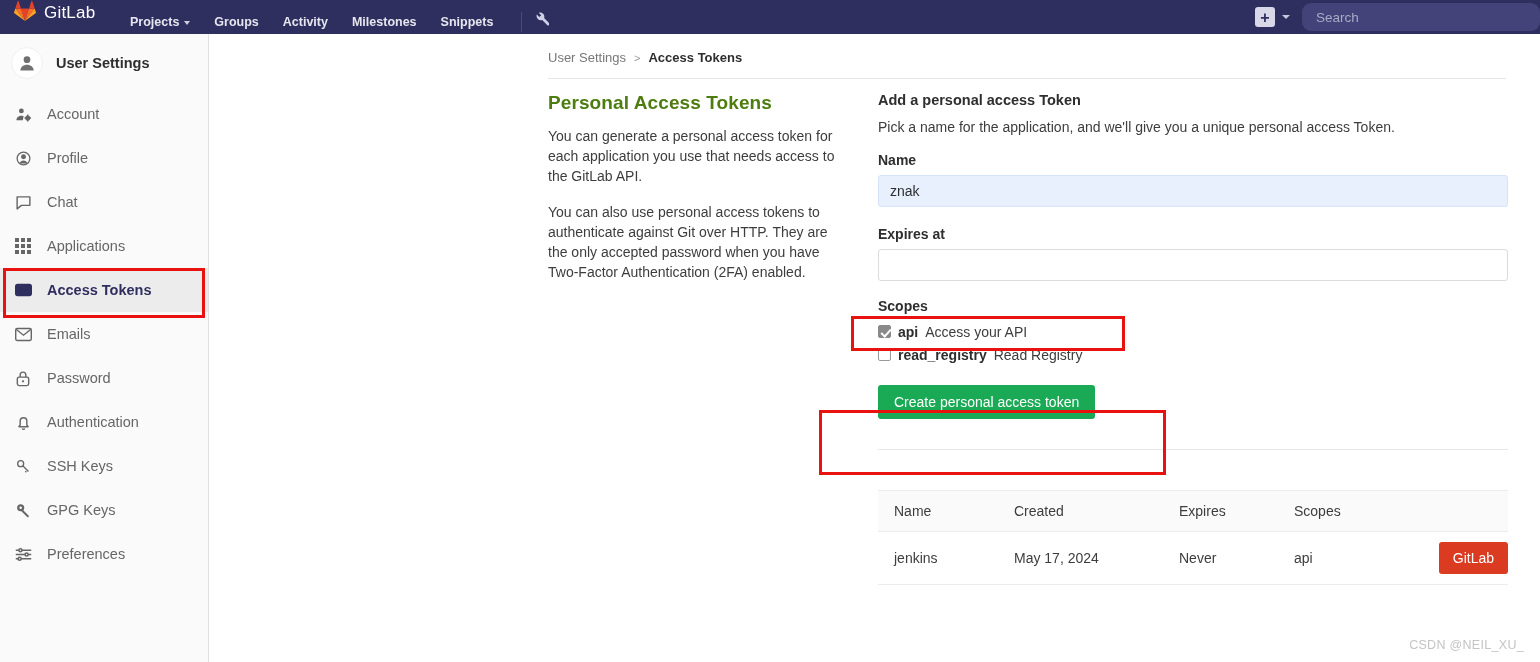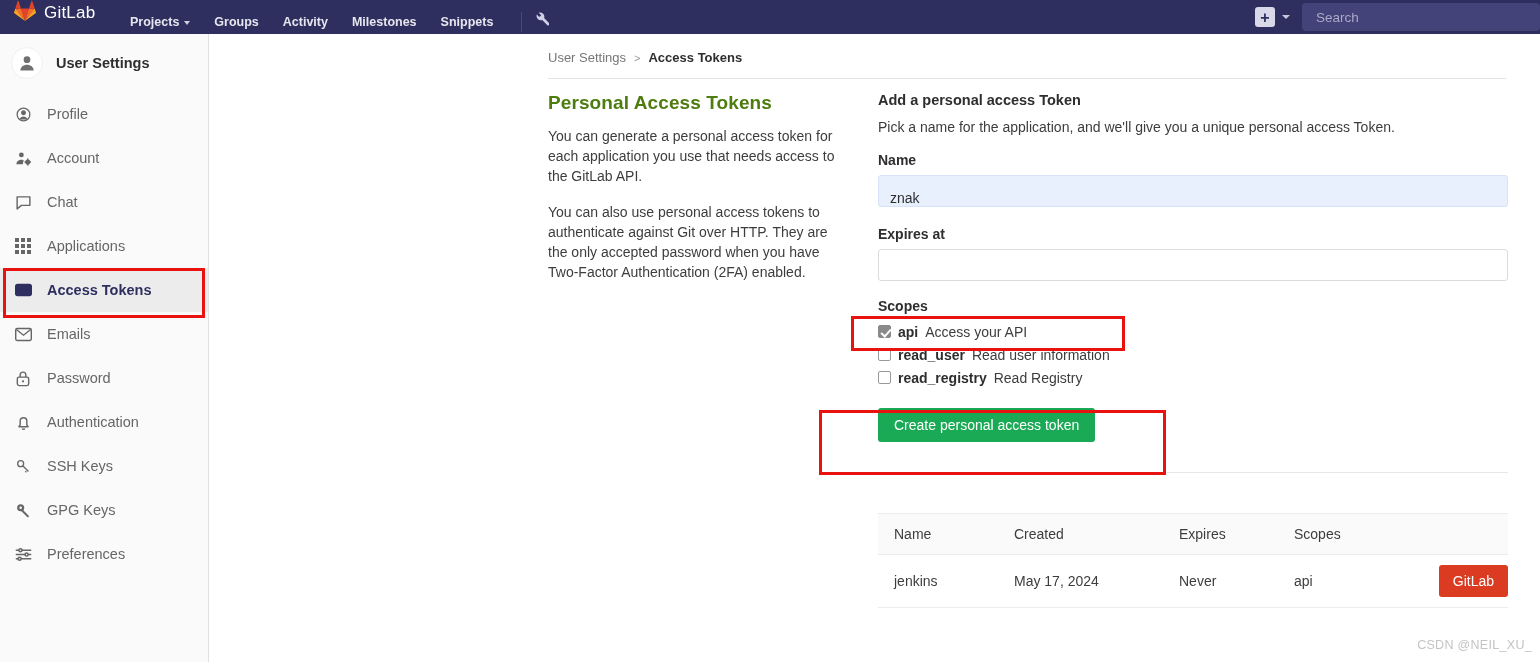--- a/index.html
+++ b/index.html
@@ -37,21 +37,21 @@
     background: #d8d8e8; border-radius: 3px; width: 20px; height: 20px;
     display: flex; align-items: center; justify-content: center; cursor: pointer;
   }
   .plus-glyph { color: #2e2e5f; font-size: 16px; line-height: 13px; font-weight: bold; }
   .plus-caret {
     width: 0; height: 0; border-left: 4px solid transparent;
     border-right: 4px solid transparent; border-top: 4.5px solid #c8c8dc;
     margin-left: 7px; margin-right: 12px;
   }
   .searchbox {
-    width: 238px; height: 28px; background: #43437a; border-radius: 4px;
+    width: 238px; height: 28px; background: #43437a; border-radius: 9px;
     display: flex; align-items: center; padding-left: 14px;
   }
   .searchbox span { color: #a9a9c8; font-size: 13.5px; }
 
   
   .sidebar {
     position: absolute; top: 34px; left: 0; width: 209px; height: 628px;
     background: #fafafa; border-right: 1px solid #e0e0e0;
   }
   .sidebar-header {
@@ -86,21 +86,21 @@
   .col-left { width: 330px; padding-right: 32px; }
   .col-right { width: 630px; }
   h2.section-title { font-size: 19px; font-weight: bold; color: #4d7c0f; margin-bottom: 12px; letter-spacing: .1px; }
   .para { font-size: 14px; line-height: 20px; color: #3d3d3d; margin-bottom: 16px; }
   h3.form-title { font-size: 14.5px; font-weight: bold; color: #2e2e2e; margin-bottom: 11px; }
   .form-sub { font-size: 14px; color: #3d3d3d; margin-bottom: 17px; }
   .flabel { font-size: 14px; font-weight: bold; color: #2e2e2e; margin-bottom: 7px; display: block; }
   .finput {
     width: 630px; height: 32px; border: 1px solid #dcdcdc; border-radius: 3px;
     padding: 0 11px; font-family: "Liberation Sans", sans-serif; font-size: 14px;
-    color: #2e2e2e; background: #fff; outline: none; display: flex; align-items: flex-end;
+    color: #2e2e2e; background: #fff; outline: none; display: flex; align-items: center;
   }
   .finput.autofill { background: #e8f0fe; border-color: #d7e3f7; }
   .field-gap { height: 19px; }
   .scope-row { display: flex; align-items: center; gap: 7px; height: 23px; font-size: 14px; color: #3d3d3d; }
   .scope-row b { color: #2e2e2e; }
   .cbx {
     width: 13px; height: 13px; border: 1px solid #9a9a9a; border-radius: 2px;
     background: #fff; display: inline-block; position: relative; cursor: pointer; flex: none;
   }
   .cbx.checked { background: #8a8a8a; border-color: #8a8a8a; }
@@ -128,21 +128,21 @@
     background: #db3b21; color: #fff; border: none; border-radius: 3px;
     font-family: "Liberation Sans", sans-serif; font-size: 14px;
     padding: 8px 14px; cursor: pointer;
   }
   .td-right { text-align: right; padding-right: 0 !important; }
 
   
   .annot { position: absolute; border: 3px solid #e8130e; pointer-events: none; z-index: 20; }
 
   .watermark {
-    position: absolute; right: 8px; bottom: 10px; color: #c4c4c4;
+    position: absolute; right: 16px; bottom: 10px; color: #c4c4c4;
     font-size: 12.5px; letter-spacing: .3px;
   }
 </style>
 </head>
 <body>
 
 <div class="navbar">
   <div class="brand">
     <span>
       <svg width="22" height="21" viewBox="0 0 36 34">
@@ -194,39 +194,39 @@
       <svg width="20" height="20" viewBox="0 0 24 24" fill="#707070">
         <circle cx="12" cy="8" r="4"></circle>
         <path d="M4 21c0-4.4 3.6-7 8-7s8 2.6 8 7z"></path>
       </svg>
     </div>
     <span class="sidebar-title">User Settings</span>
   </div>
 
   <div class="s-item">
     <span class="s-ico">
-      <svg width="17" height="17" viewBox="0 0 24 24" fill="none" stroke="#666" stroke-width="1.8">
-        <circle cx="12" cy="12" r="9"></circle>
-          <circle cx="12" cy="9.5" r="2.6" fill="#666"></circle>
-        <path d="M6.5 19c1-3 3-4.2 5.5-4.2S16.5 16 17.5 19" fill="#666" stroke="none"></path>
-      </svg>
-    </span>
-    <span>Profile</span>
-  </div>
-
-  <div class="s-item">
-    <span class="s-ico">
       <svg width="17" height="17" viewBox="0 0 24 24" fill="#666">
         <circle cx="9" cy="7" r="3.4"></circle>
           <path d="M2 20c0-4 3.2-6.2 7-6.2 1.2 0 2.3.2 3.2.6L11 20z"></path>
         <circle cx="18" cy="17" r="3.6"></circle>
           <path d="M17 12h2v2.2h-2zM17 19.8h2V22h-2zM13.5 16h2.2v2h-2.2zM20.3 16h2.2v2h-2.2z"></path>
       </svg>
     </span>
     <span>Account</span>
+  </div>
+
+  <div class="s-item">
+    <span class="s-ico">
+      <svg width="17" height="17" viewBox="0 0 24 24" fill="none" stroke="#666" stroke-width="1.8">
+        <circle cx="12" cy="12" r="9"></circle>
+          <circle cx="12" cy="9.5" r="2.6" fill="#666"></circle>
+        <path d="M6.5 19c1-3 3-4.2 5.5-4.2S16.5 16 17.5 19" fill="#666" stroke="none"></path>
+      </svg>
+    </span>
+    <span>Profile</span>
   </div>
 
   <div class="s-item">
     <span class="s-ico">
       <svg width="17" height="17" viewBox="0 0 24 24" fill="none" stroke="#666" stroke-width="2">
         <path d="M3 4h18v12H9l-6 5z" stroke-linejoin="round"></path>
       </svg>
     </span>
     <span>Chat</span>
   </div>
@@ -359,25 +359,20 @@
       </div>
 
       <div style="height:17px"></div>
 
       <label class="flabel" style="margin-bottom:6px">Scopes</label>
 
       <div class="scope-row">
         <span class="cbx checked"></span>
         <b>api</b>
         <span>Access your API</span>
-      </div>
-      <div class="scope-row">
-        <span class="cbx"></span>
-        <b>read_user</b>
-        <span>Read user information</span>
       </div>
       <div class="scope-row">
         <span class="cbx"></span>
         <b>read_registry</b>
         <span>Read Registry</span>
       </div>
 
       <div style="height:19px"></div>
       <button class="btn-create">Create personal access token</button>
 

